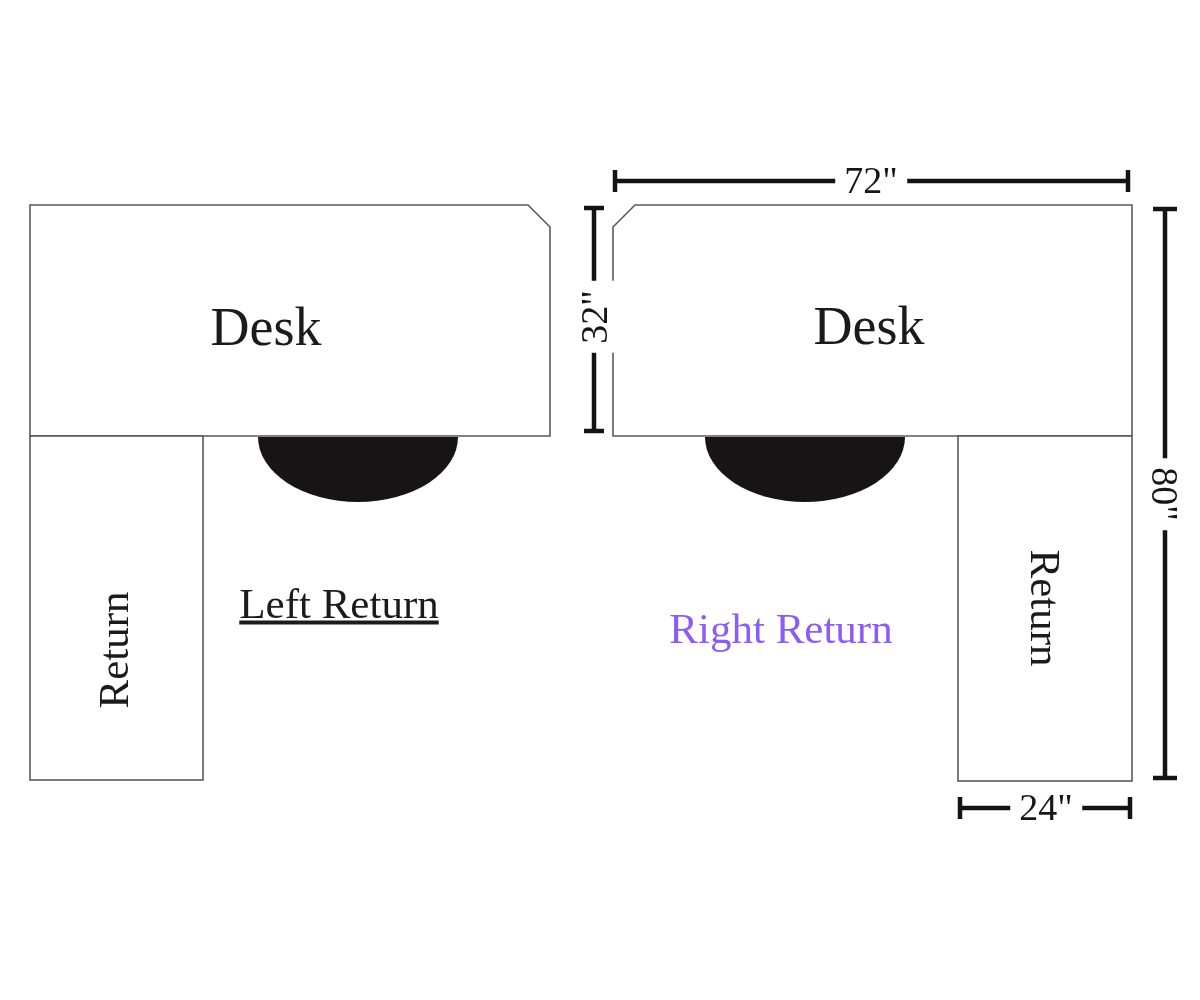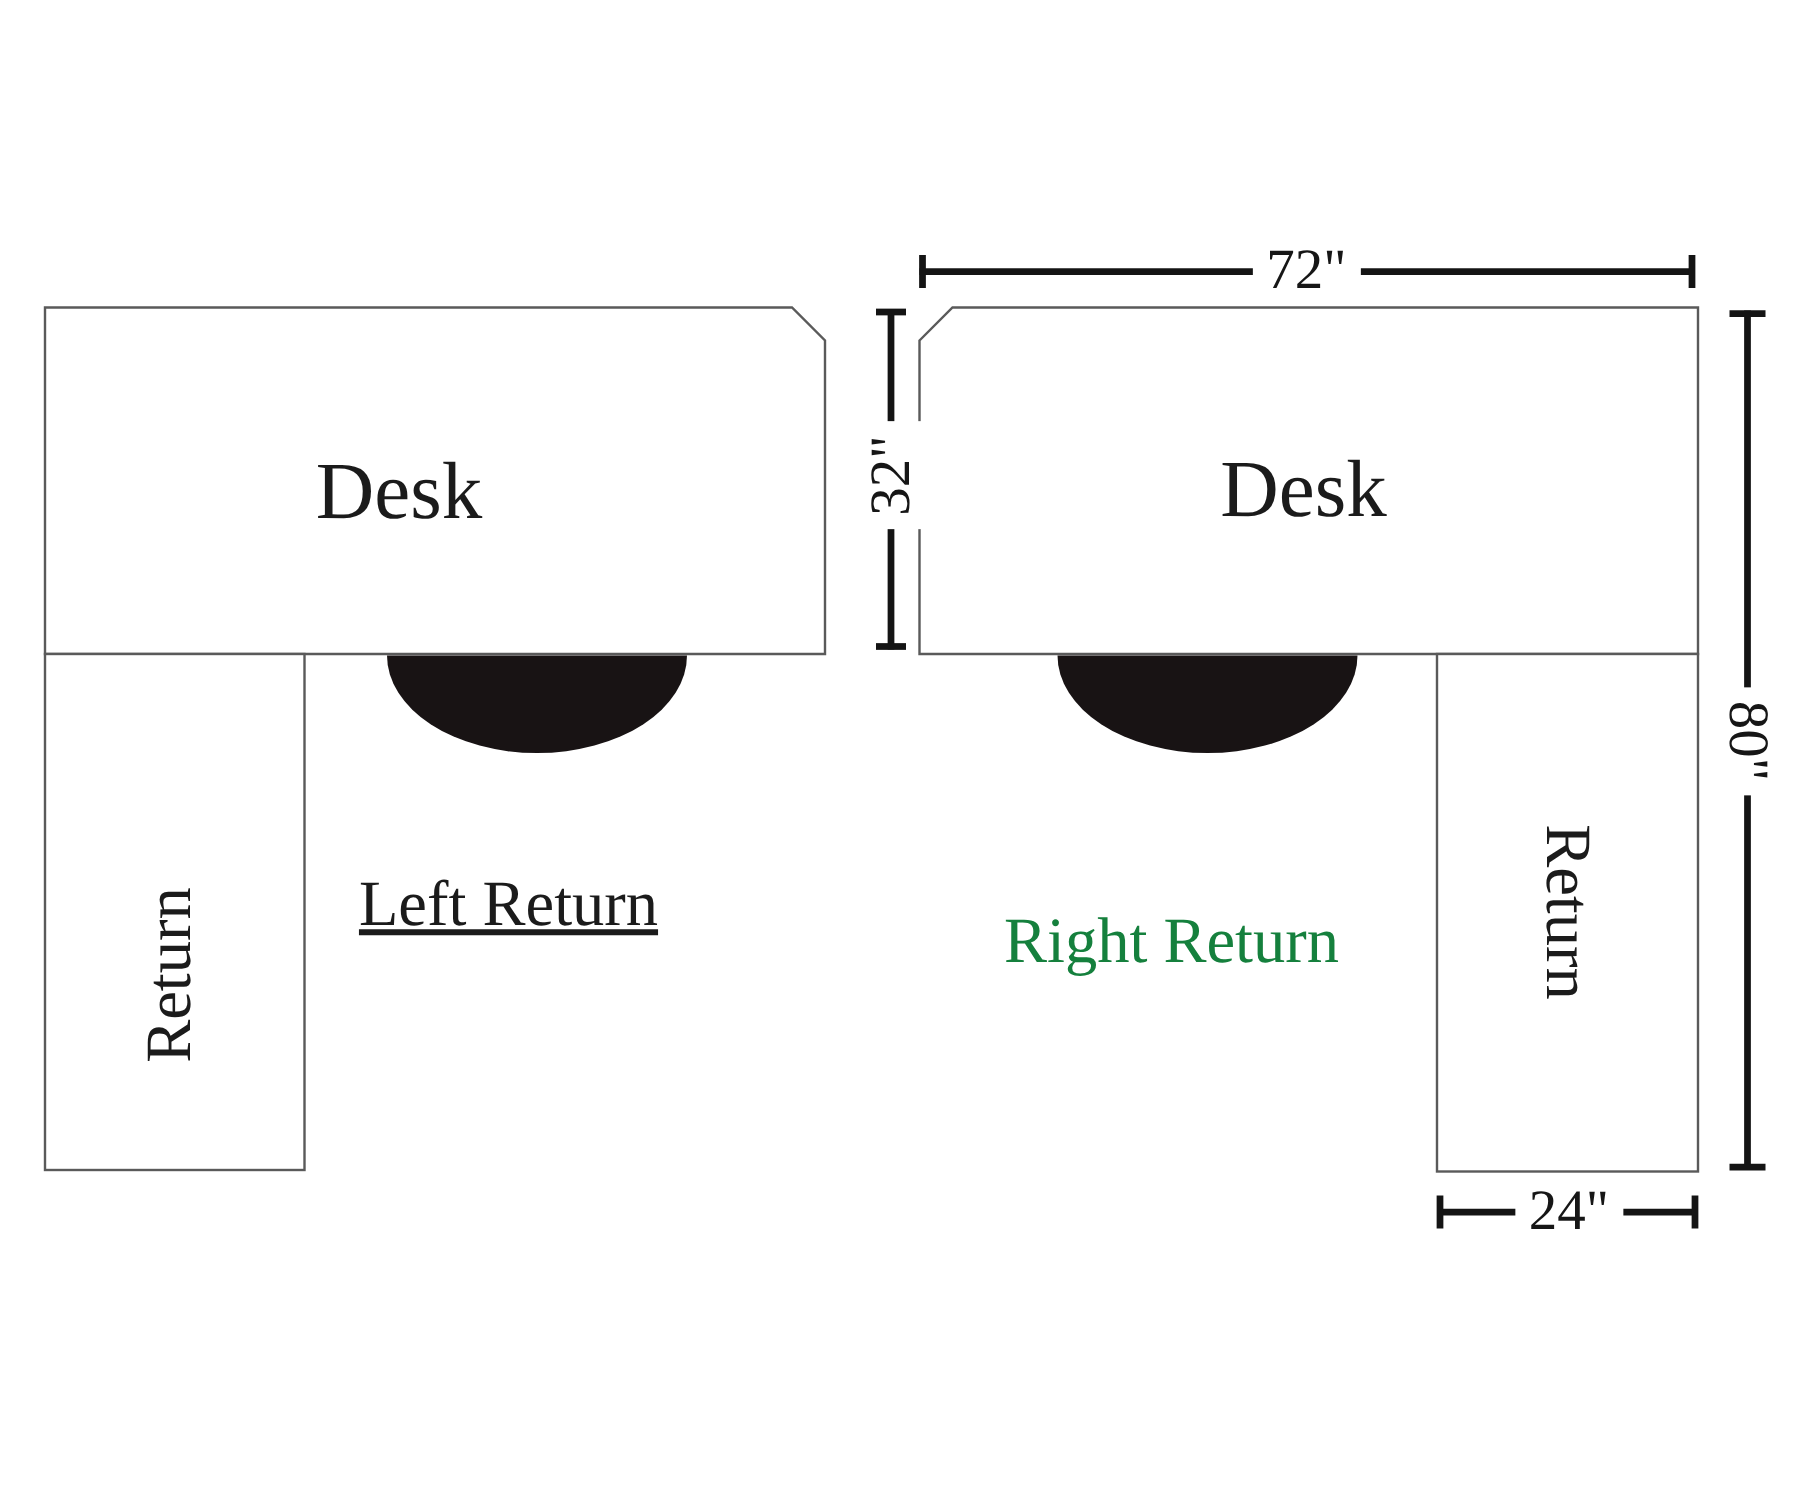--- a/index.html
+++ b/index.html
@@ -44,21 +44,21 @@
   .caption {
     font-size: 43px;
   }
   .caption-block {
     position: absolute;
     transform: translate(-50%, -50%);
     font-size: 43px;
     line-height: 51px;
     text-align: center;
     white-space: nowrap;
-    color: #15803d;
+    color: #8b5cf6;
   }
   .dim-label {
     font-size: 38px;
     background: #ffffff;
     padding: 2px 9px;
     color: #161616;
   }
 </style>
 </head>
 <body>

